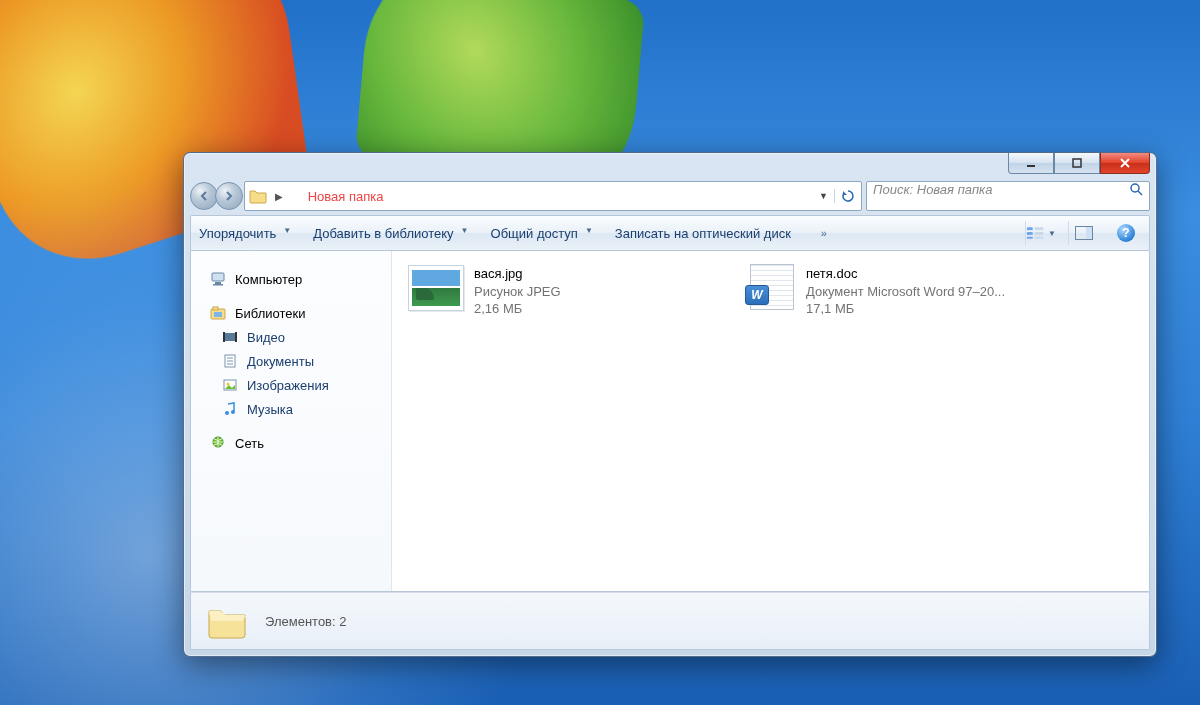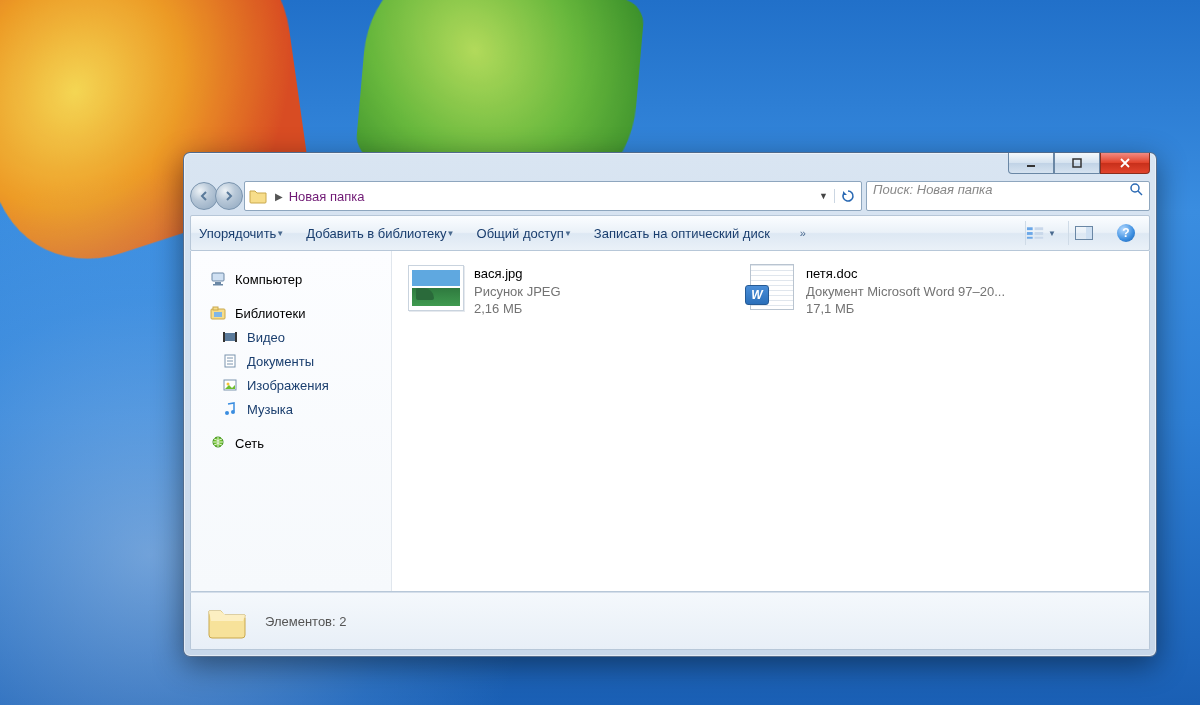--- a/index.html
+++ b/index.html
@@ -121,21 +121,21 @@
     background: #fff;
     border: 1px solid #8ea6be;
     border-radius: 2px;
     display: flex;
     align-items: center;
     padding: 0 0 0 4px;
     font-size: 13px;
   }
   .addr-folder-icon { width: 18px; height: 16px; margin-right: 2px; }
   .addr-arrow { color: #555; padding: 0 6px; font-size: 10px;}
-  .addr-text { color: #701a75; }
+  .addr-text { color: #ef4444; margin-left: 19px; }
   .addr-drop { margin-left: auto; padding: 0 6px; color: #444; font-size: 9px;}
   .addr-refresh {
     width: 26px;
     border-left: 1px solid #cbd6e2;
     display: flex;
     align-items: center;
     justify-content: center;
     color: #2a69b3;
     font-size: 13px;
   }
@@ -160,21 +160,21 @@
     background: linear-gradient(180deg, #fbfdff 0%, #eaf1f8 48%, #dde8f3 52%, #eaf1f8 100%);
     border: 1px solid #b7c7d8;
     border-radius: 2px;
     display: flex;
     align-items: center;
     padding: 0 8px;
     gap: 22px;
     color: #1a3e6e;
     font-size: 13px;
   }
-  .toolbar .tb-item { display: flex; align-items: center; gap: 0; cursor: default;}
+  .toolbar .tb-item { display: flex; align-items: flex-start; gap: 7px; cursor: default;}
   .tb-drop { font-size: 8px; color: #4a6a8f; }
   .toolbar .spacer { flex: 1; }
   .tb-right { display: flex; align-items: center; gap: 12px; }
   .tb-icon-btn {
     width: 30px; height: 24px; display:flex; align-items:center; justify-content:center;
     border-left: 1px solid #cfdbe7;
   }
   .tb-overflow { color:#4a6a8f; padding:0 8px; font-size:11px;}
   .help-icon {
     width: 18px; height: 18px; border-radius: 50%;

